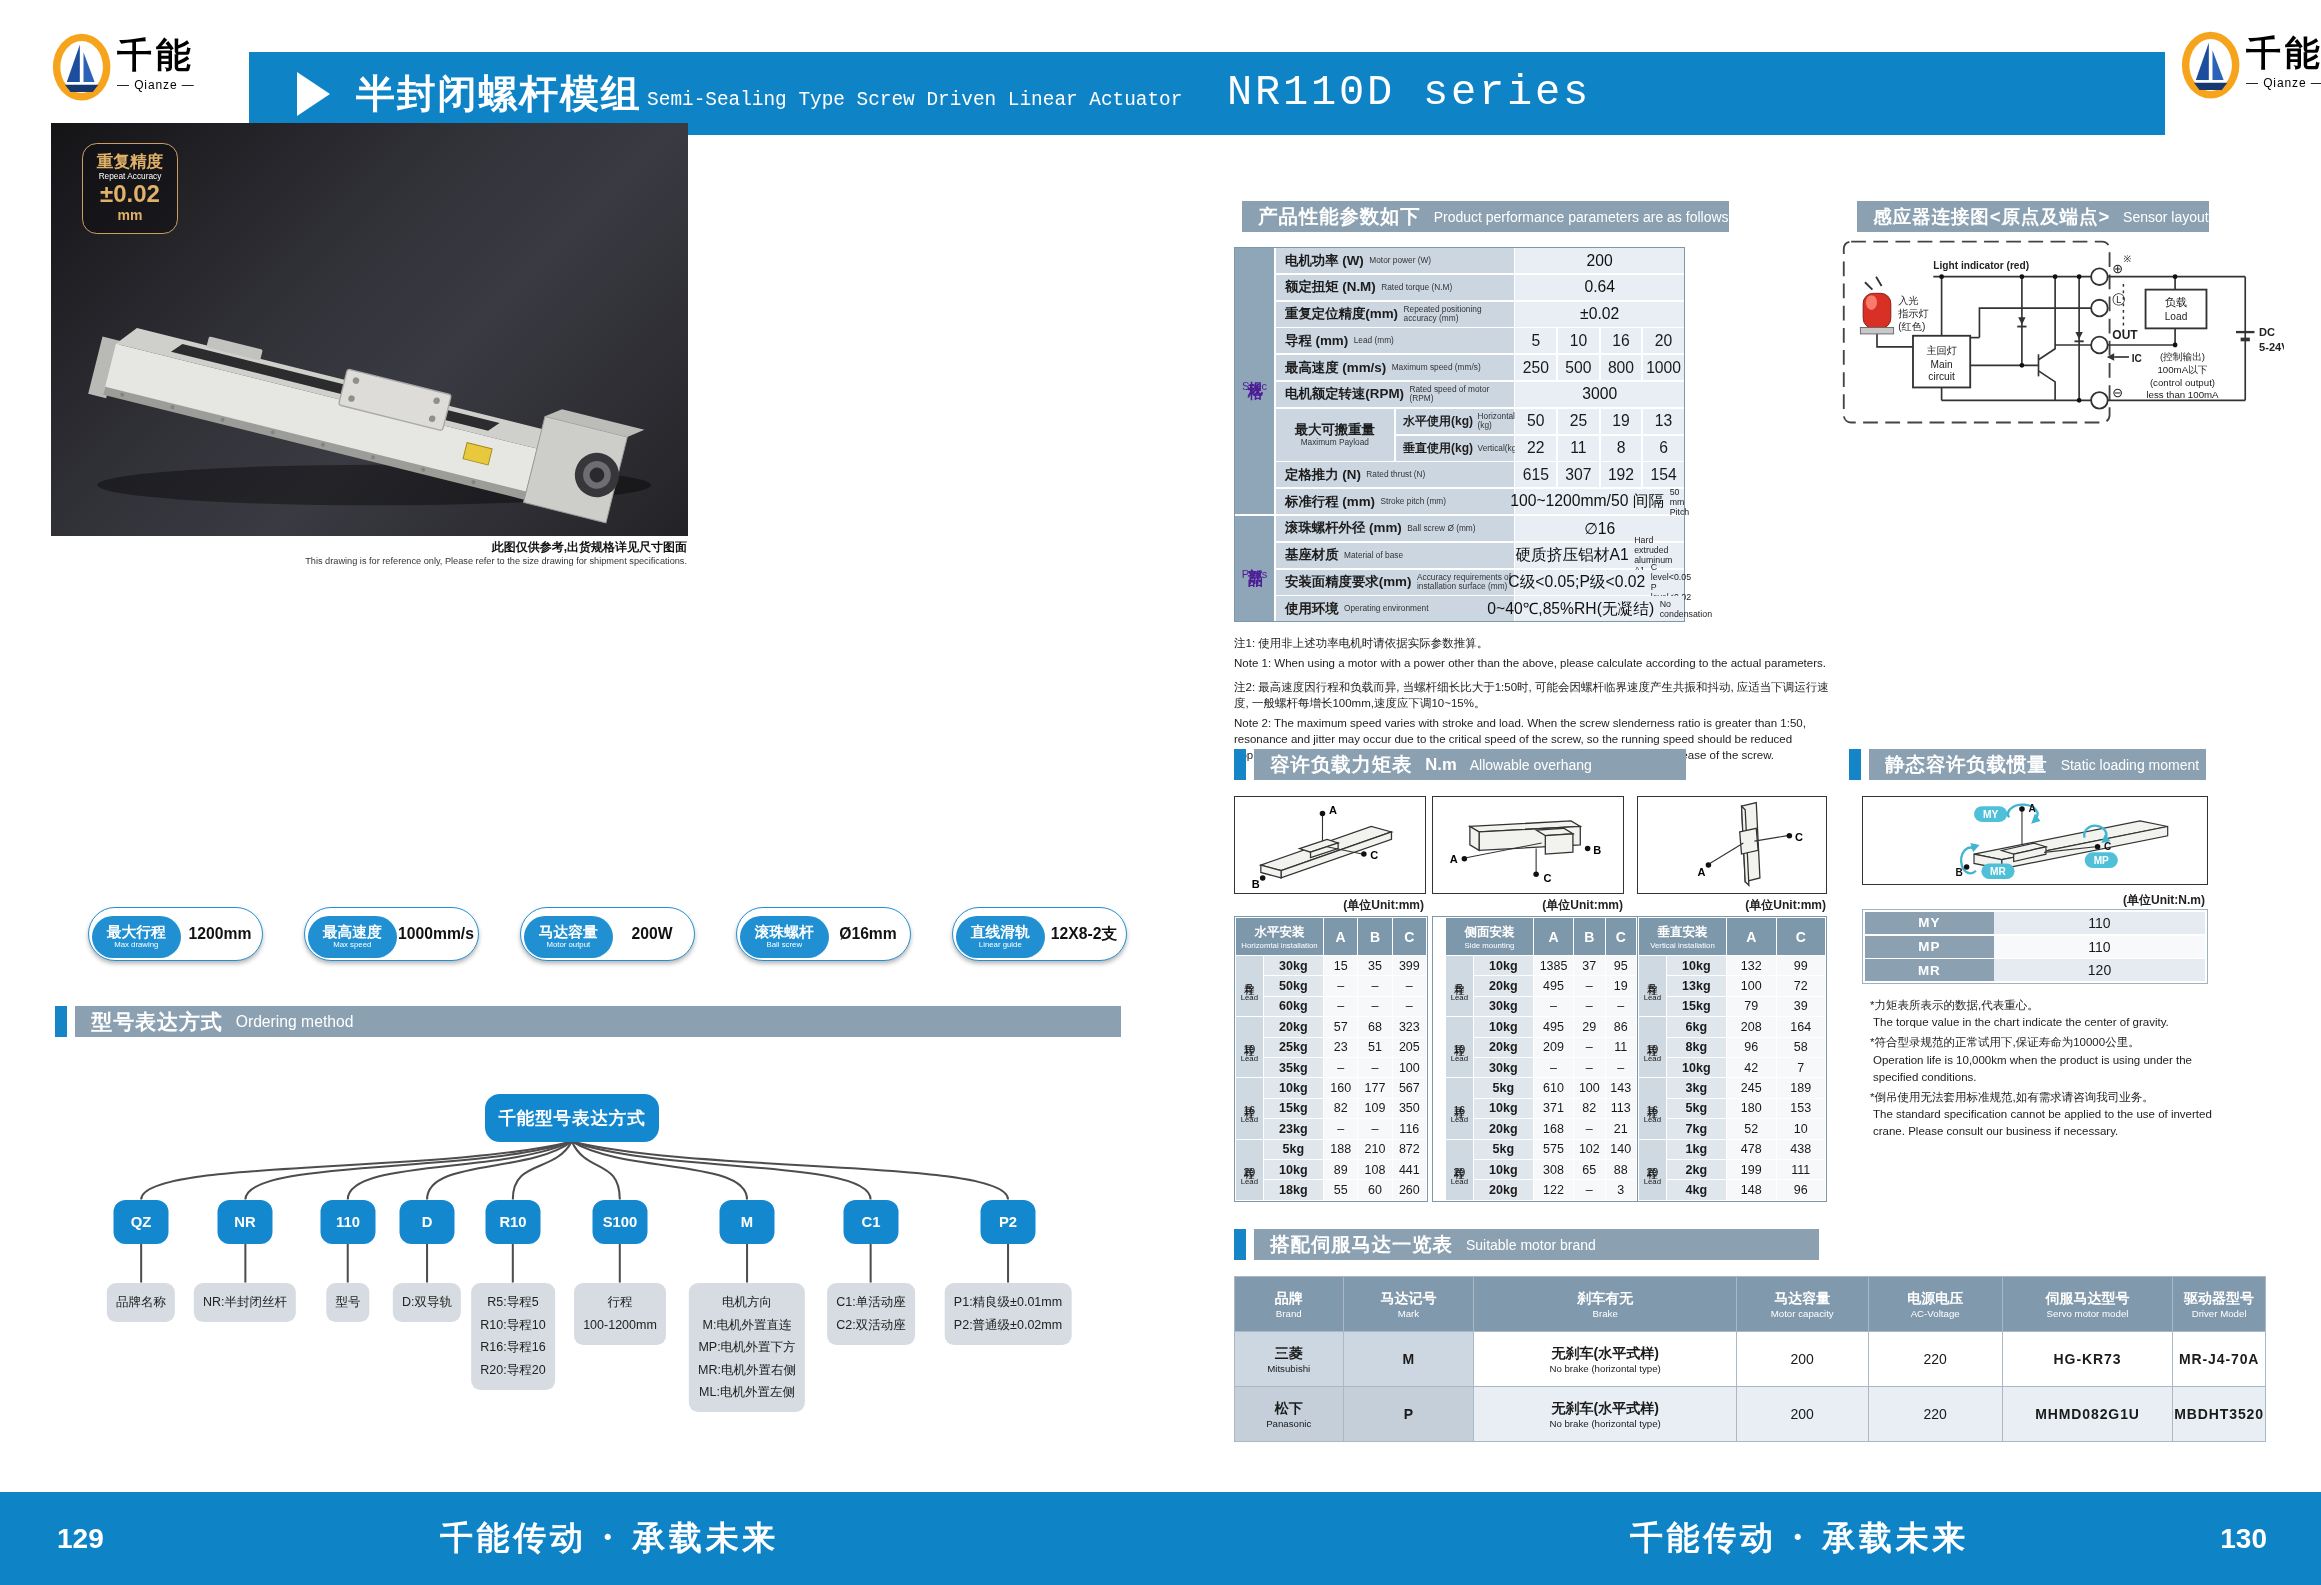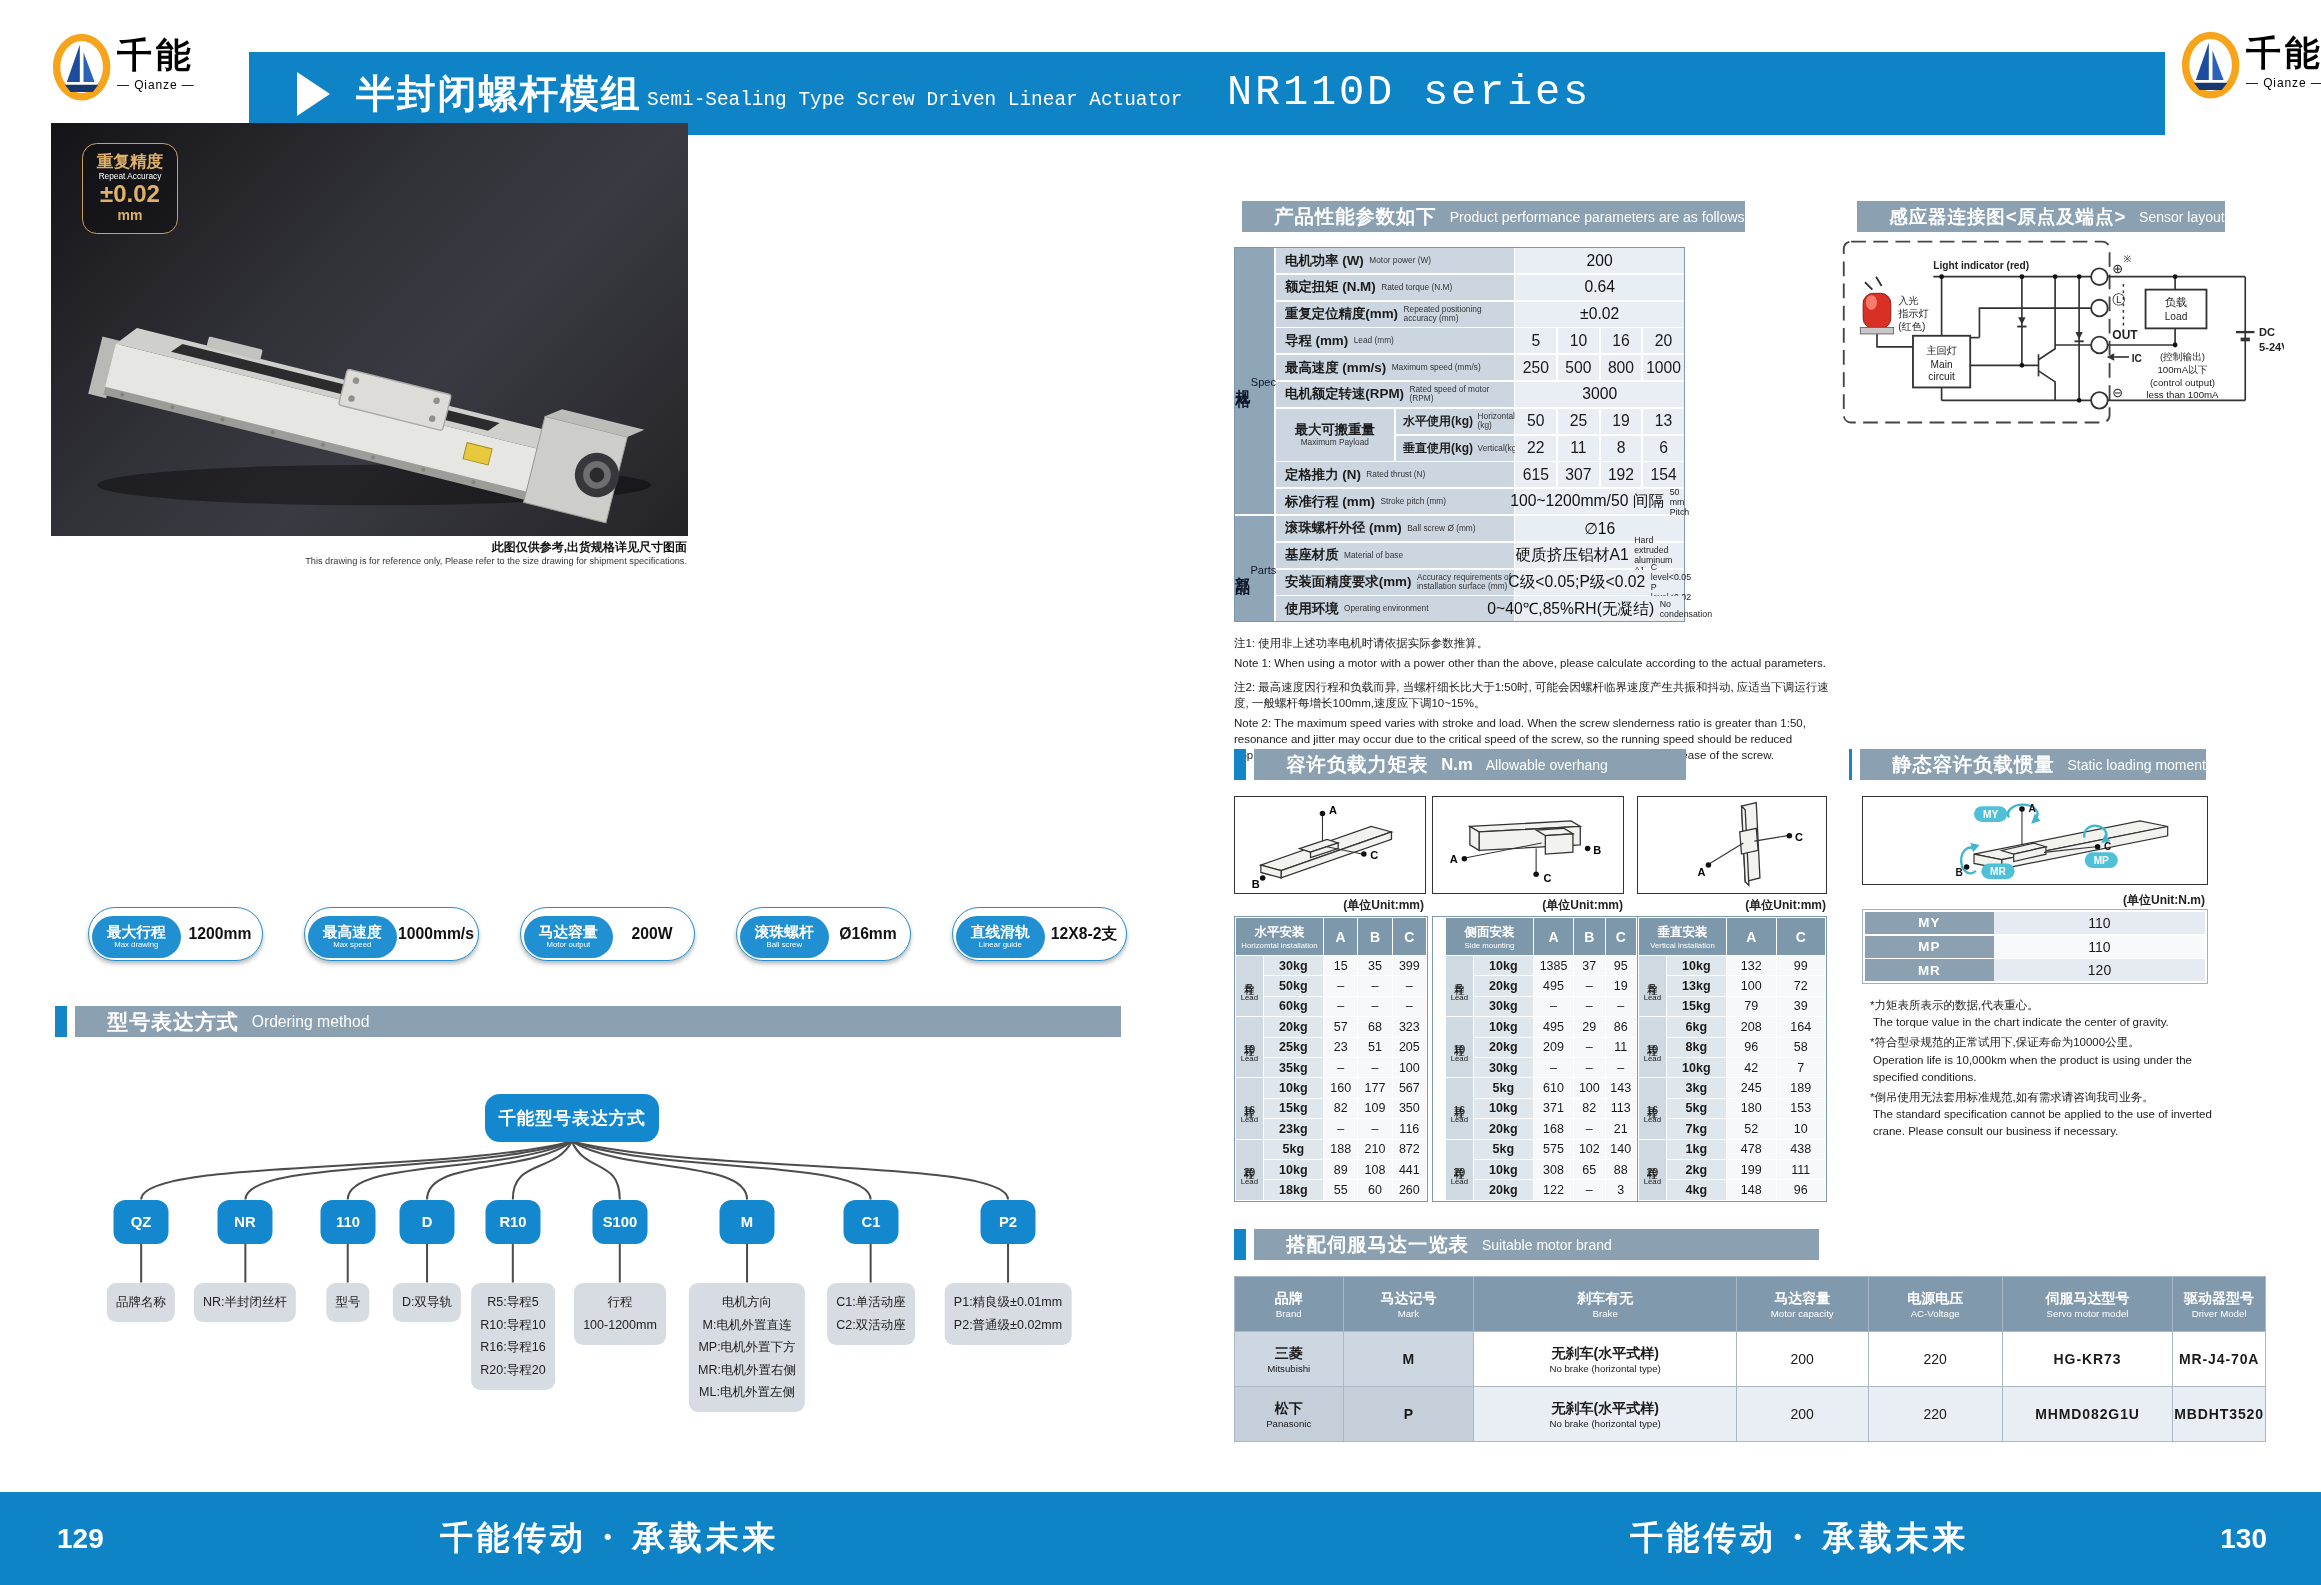--- a/index.html
+++ b/index.html
@@ -17,21 +17,21 @@
   .banner .series{position:absolute;left:978px;top:16.6px;color:#fff;font-size:42px;
           font-family:"Liberation Mono",monospace;letter-spacing:2.8px;}
   .logo{position:absolute;width:157px;height:76px;}
   .logo .cn{position:absolute;left:66px;top:1.8px;font-size:35px;font-weight:bold;color:#000;
           font-family:"DejaVu Serif",serif;letter-spacing:3.7px;}
   .logo .en{position:absolute;left:66px;top:48px;font-size:12px;color:#000;letter-spacing:0.9px;}
 
   
   .secbar{position:absolute;height:31px;display:flex;}
   .secbar .acc{width:12px;background:#1585c8;margin-right:8.3px;}
-  .secbar .bar{flex:1;background:#8ba1b2;color:#fff;display:flex;align-items:center;gap:13px;padding-left:32px;}
+  .secbar .bar{flex:1;background:#8ba1b2;color:#fff;display:flex;align-items:center;gap:13px;padding-left:16px;}
   .secbar .cn{font-size:21px;font-weight:bold;letter-spacing:0.9px;white-space:nowrap;}
   .secbar .un{font-size:16.6px;font-weight:bold;}
   .secbar .en{font-size:15.7px;white-space:nowrap;}
 
   
   .photo{position:absolute;left:51px;top:123px;width:637px;height:413px;
          background:linear-gradient(135deg,#141417 0%,#313138 40%,#3a3a42 60%,#232327 100%);}
   .acc-badge{position:absolute;left:31px;top:20px;width:94px;height:89px;border:1.8px solid #c9a063;
          border-radius:14.8px;background:rgba(15,15,18,.55);display:flex;flex-direction:column;
          align-items:center;justify-content:center;line-height:1.12;}
@@ -63,21 +63,21 @@
         border-radius:12px;color:#fff;font-size:14.8px;font-weight:bold;display:flex;align-items:center;justify-content:center;}
   .t-box{position:absolute;top:231px;transform:translateX(-50%);background:#d7dce2;border-radius:9.2px;
         padding:8.3px 9.2px;font-size:12.5px;color:#222;text-align:center;line-height:1.8;}
   .t-box span{display:block;white-space:nowrap;}
 
   
   .spec{position:absolute;left:1234px;top:247px;width:449px;display:grid;
         grid-template-columns:39px 118px 118px repeat(4,1fr);grid-auto-rows:25px;gap:1.8px;
         background:#fff;border:0.9px solid #7d97ab;}
   .spec .c{display:flex;align-items:center;justify-content:center;}
-  .spec .band{background:#8ea6b8;color:#0f172a;flex-direction:row;line-height:1.2;grid-column:1;}
+  .spec .band{background:#8ea6b8;color:#4c1d95;flex-direction:column;line-height:1.2;grid-column:1;}
   .spec .band .bv{writing-mode:vertical-rl;font-size:14.8px;letter-spacing:3.7px;font-weight:bold;}
   .spec .band .be{font-size:11px;margin-top:3.7px;}
   .spec .lbl{grid-column:2/4;background:#ccd6e1;justify-content:flex-start;padding-left:9.2px;gap:5.5px;}
   .spec .sub{grid-column:3;background:#ccd6e1;justify-content:flex-start;padding-left:7.4px;gap:4.6px;}
   .spec .pm{grid-column:2;background:#ccd6e1;flex-direction:column;line-height:1.25;}
   .spec .cn{font-size:13.4px;font-weight:bold;color:#1c1c1c;white-space:nowrap;}
   .spec .en{font-size:8.3px;color:#333;line-height:1.1;}
   .spec .vw{grid-column:4/8;background:#e8eef4;gap:5.5px;}
   .spec .v4,.spec .v5,.spec .v6,.spec .v7{background:#e8eef4;font-size:15.7px;}
   .spec .v4{grid-column:4}.spec .v5{grid-column:5}.spec .v6{grid-column:6}.spec .v7{grid-column:7}

